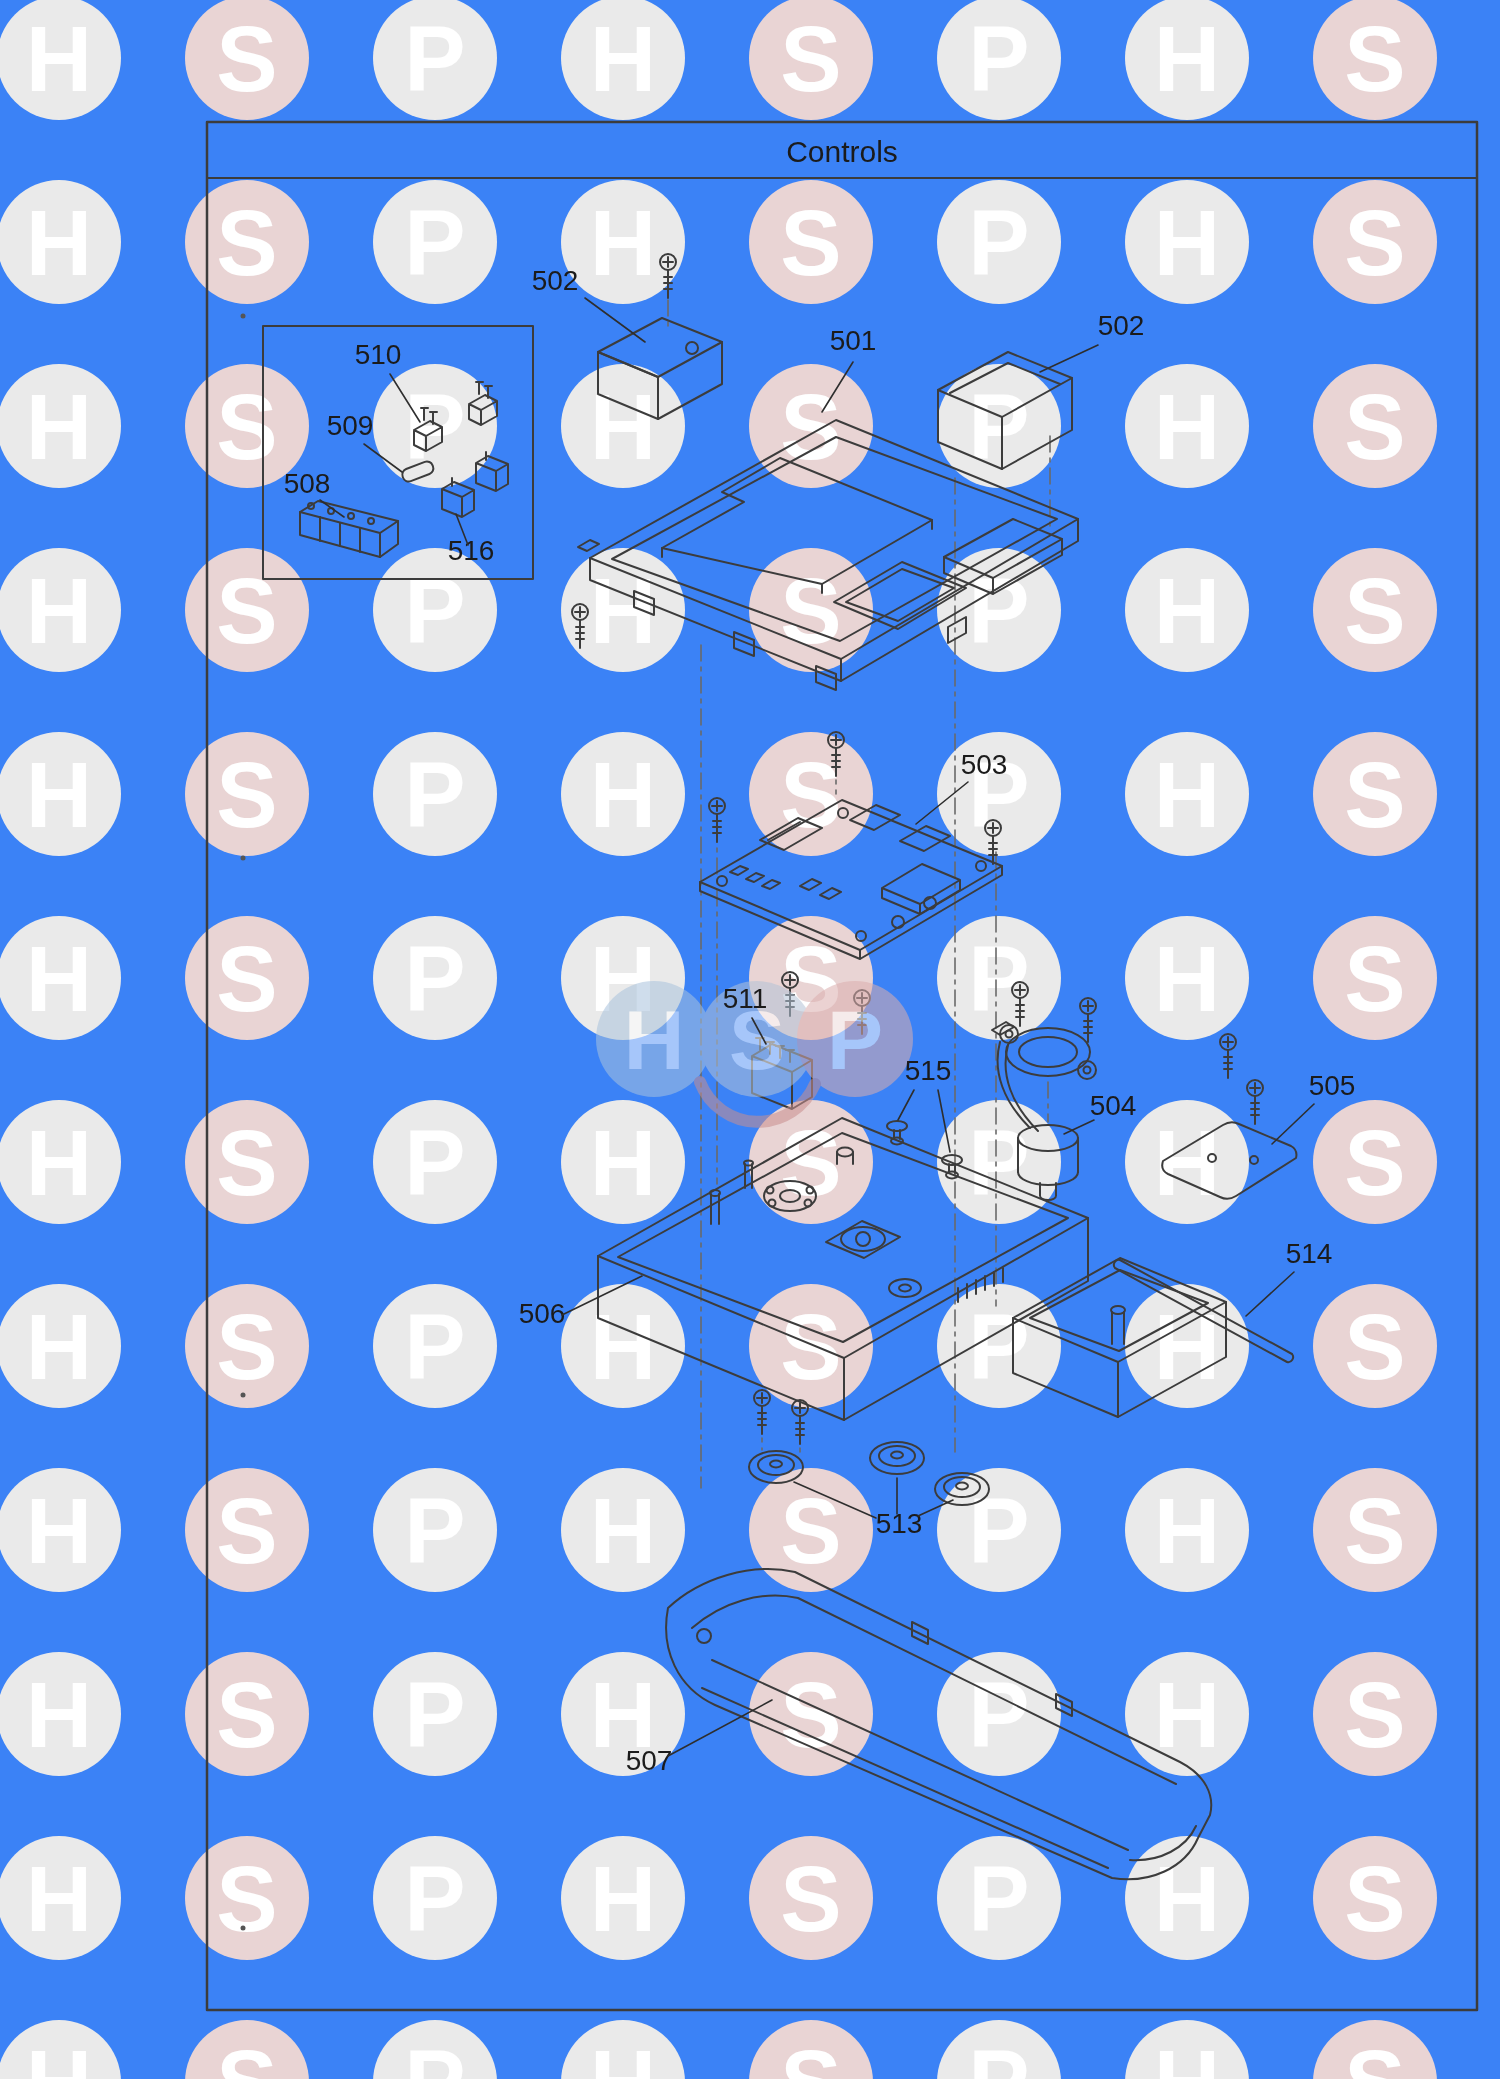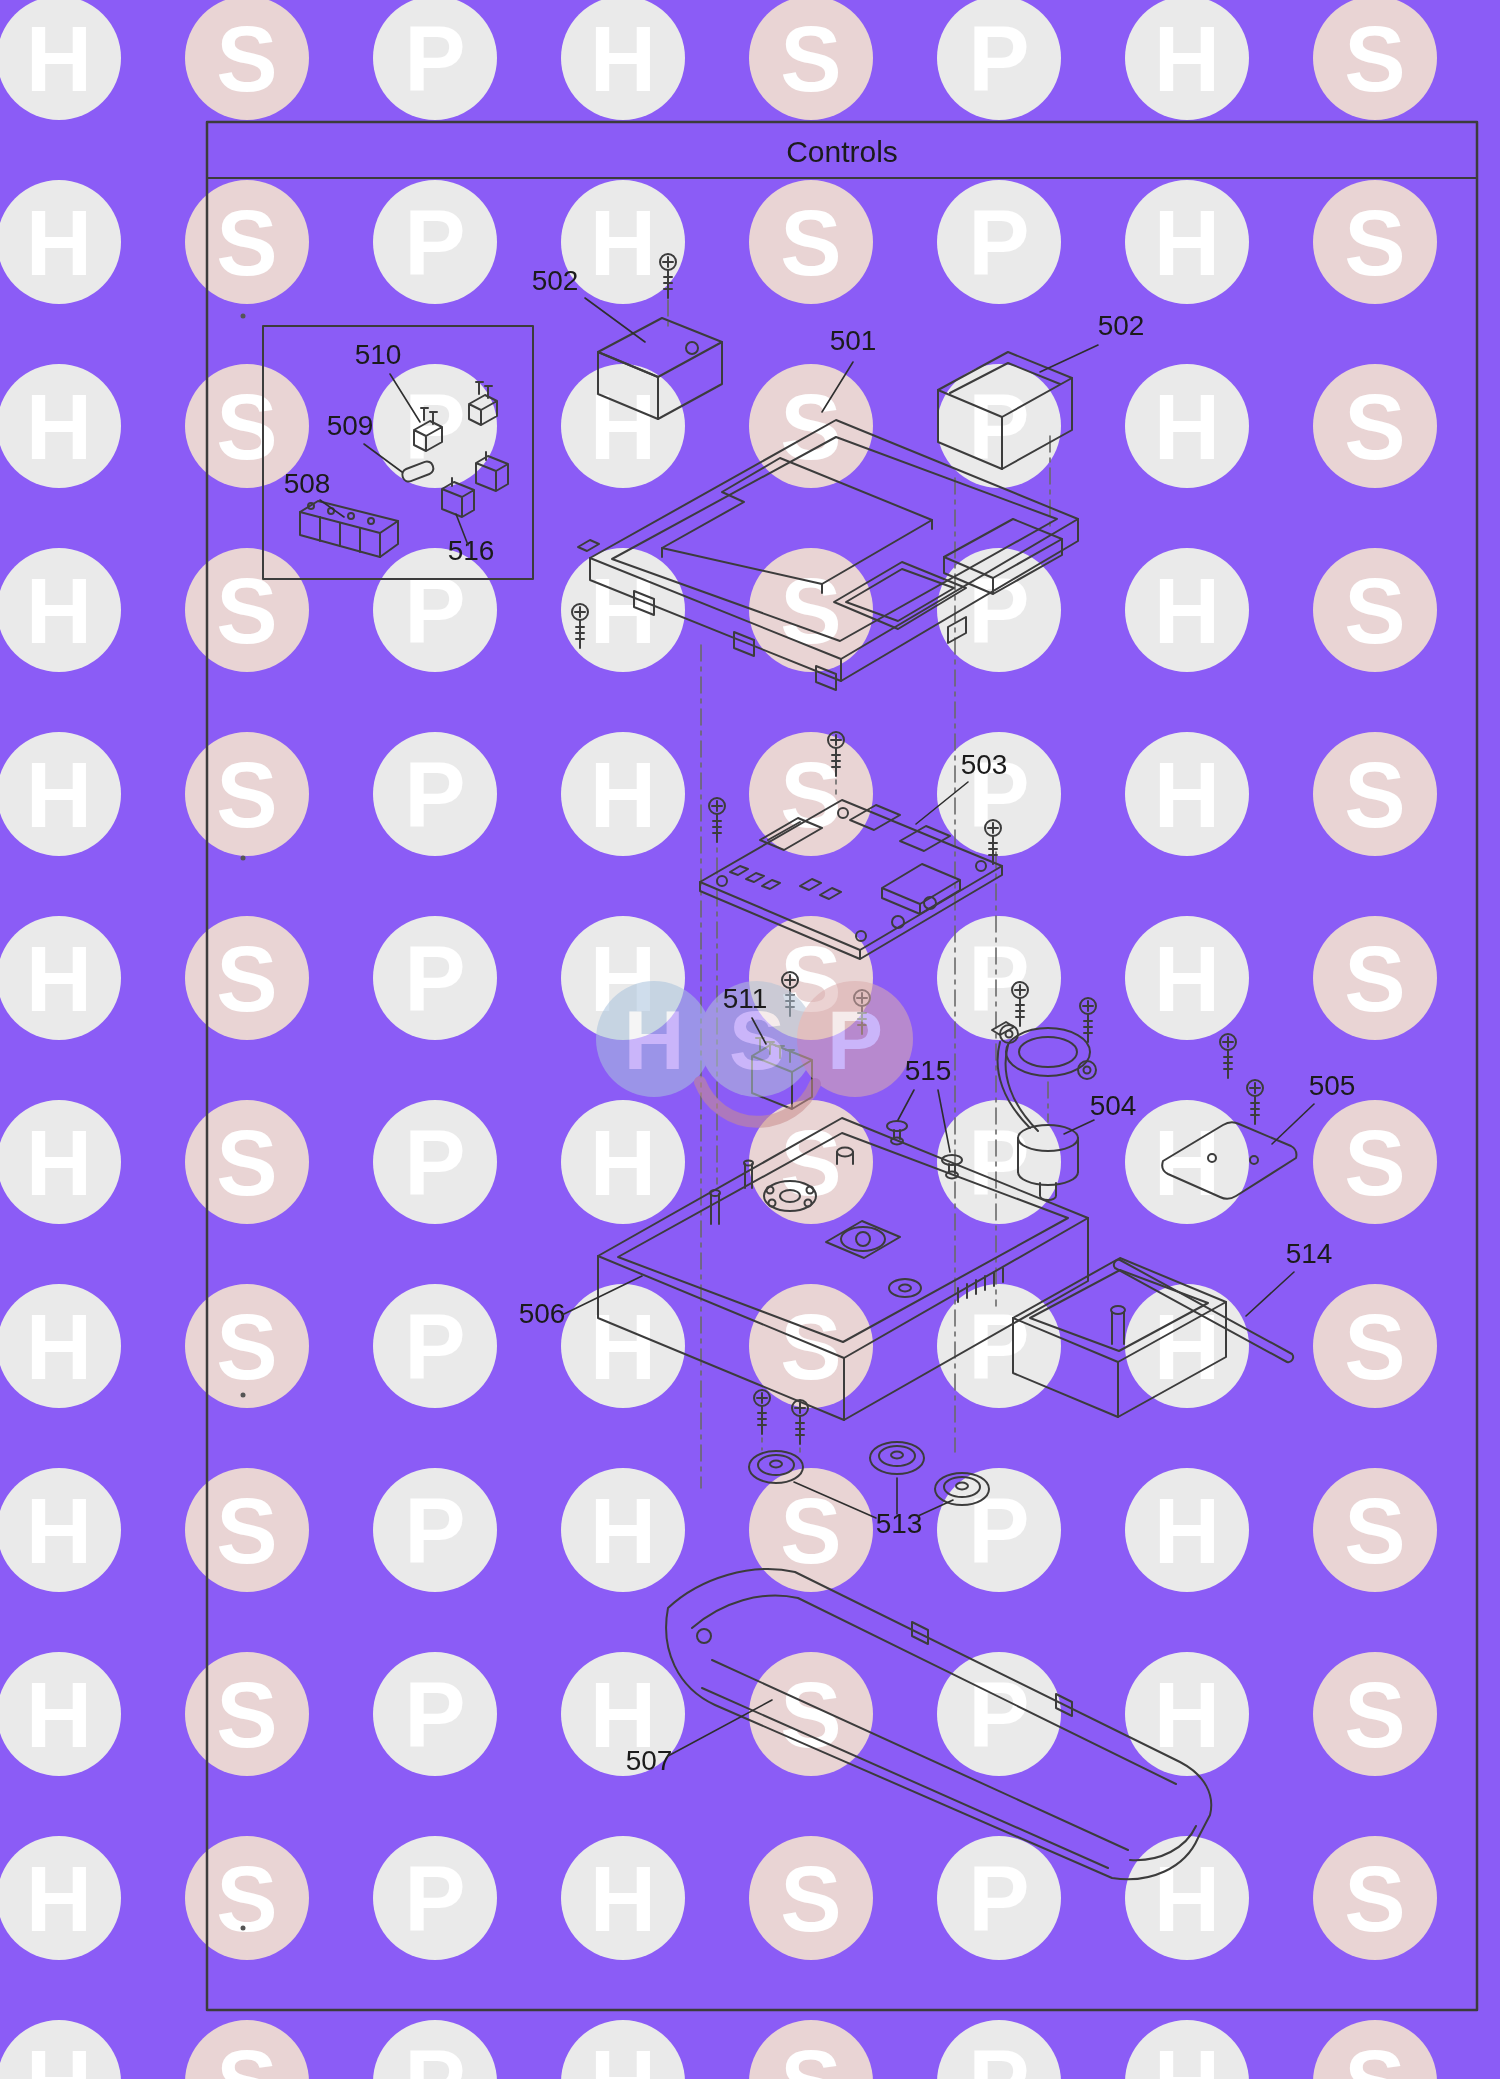--- a/index.html
+++ b/index.html
@@ -1,16 +1,16 @@
 <!DOCTYPE html>
 <html><head>
 <meta charset="utf-8">
 <style>
   html,body{margin:0;padding:0;background:#ffffff}
-  .page{position:relative;width:1500px;height:2079px;background:#8b5cf6;overflow:hidden}
+  .page{position:relative;width:1500px;height:2079px;background:#3b82f6;overflow:hidden}
   .page > svg{position:absolute;top:0;left:0}
   .lbl{font-family:"Liberation Sans",sans-serif;font-size:28px;fill:#1b1b1b;stroke:none;text-anchor:middle}
   .title{font-size:30px}
   .cl{stroke:#6a6a6a;stroke-width:1.6;stroke-dasharray:16 6 4 6;fill:none}
   .ld{stroke:#2e2e2e;stroke-width:1.6;fill:none}
   .dot{fill:#555;stroke:none}
   .logo-letter{font-family:"Liberation Sans",sans-serif;font-size:84px;font-weight:bold;fill:#ffffff;stroke:none;text-anchor:middle}
 </style>
 </head>
 <body>

